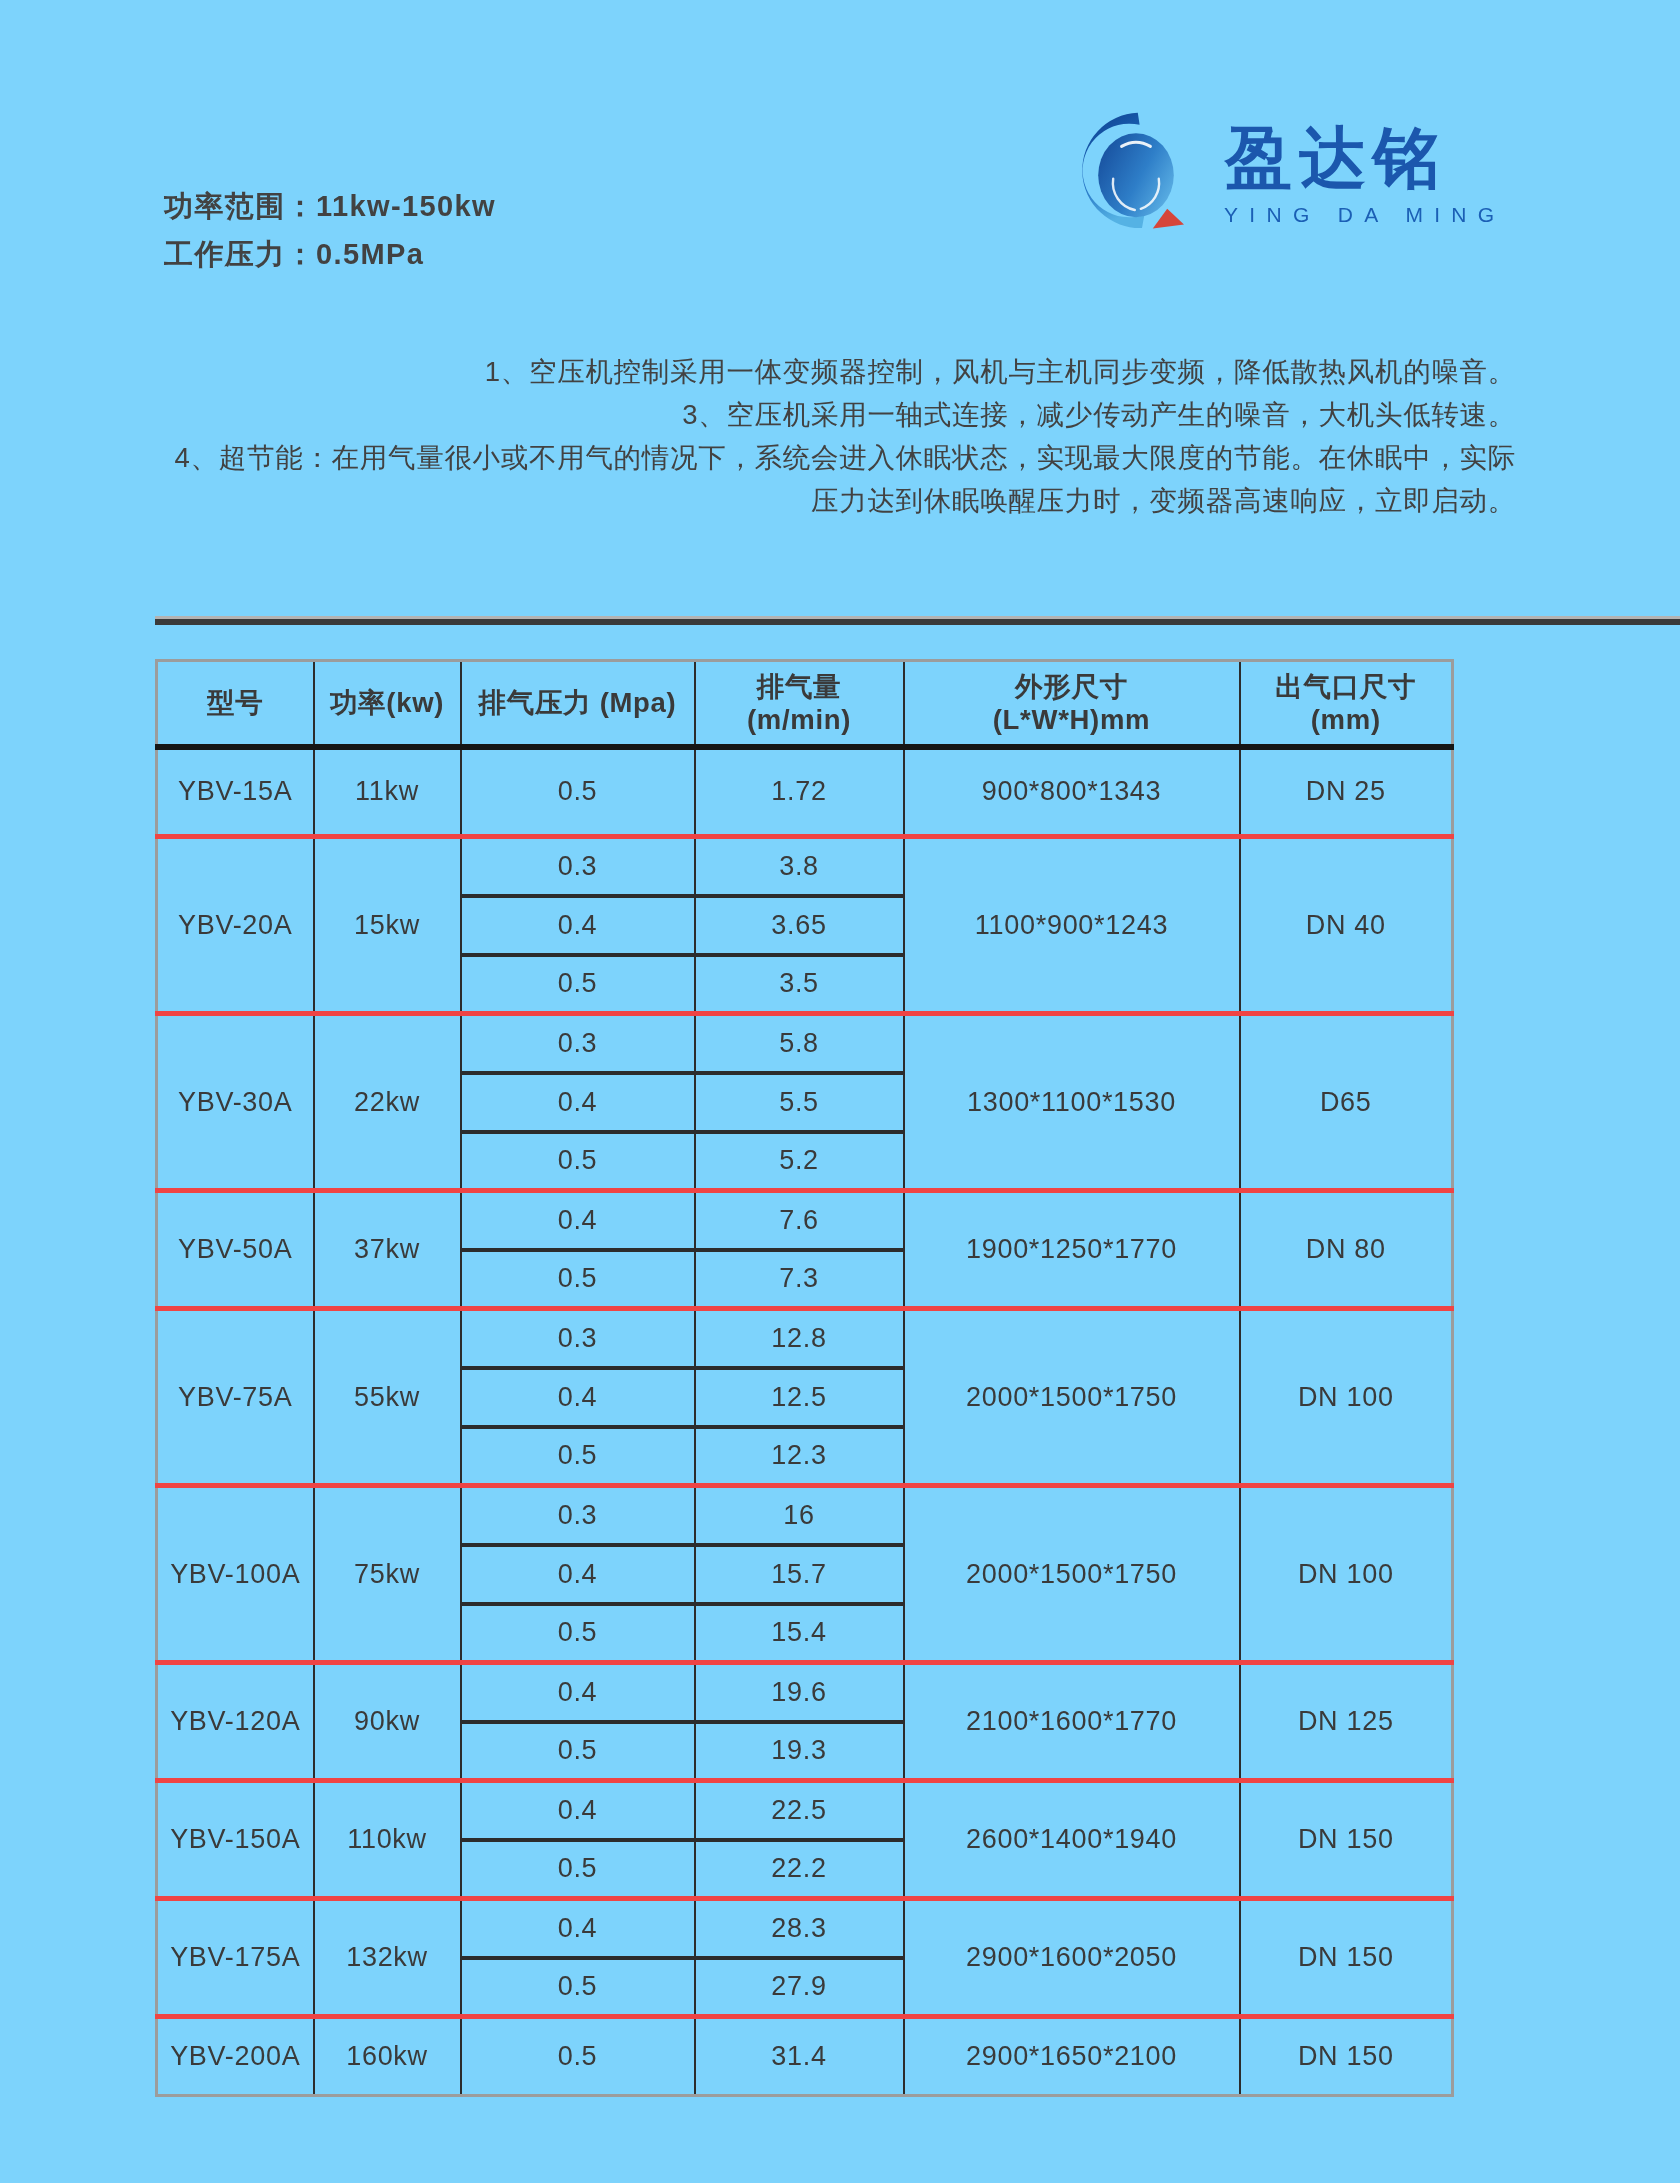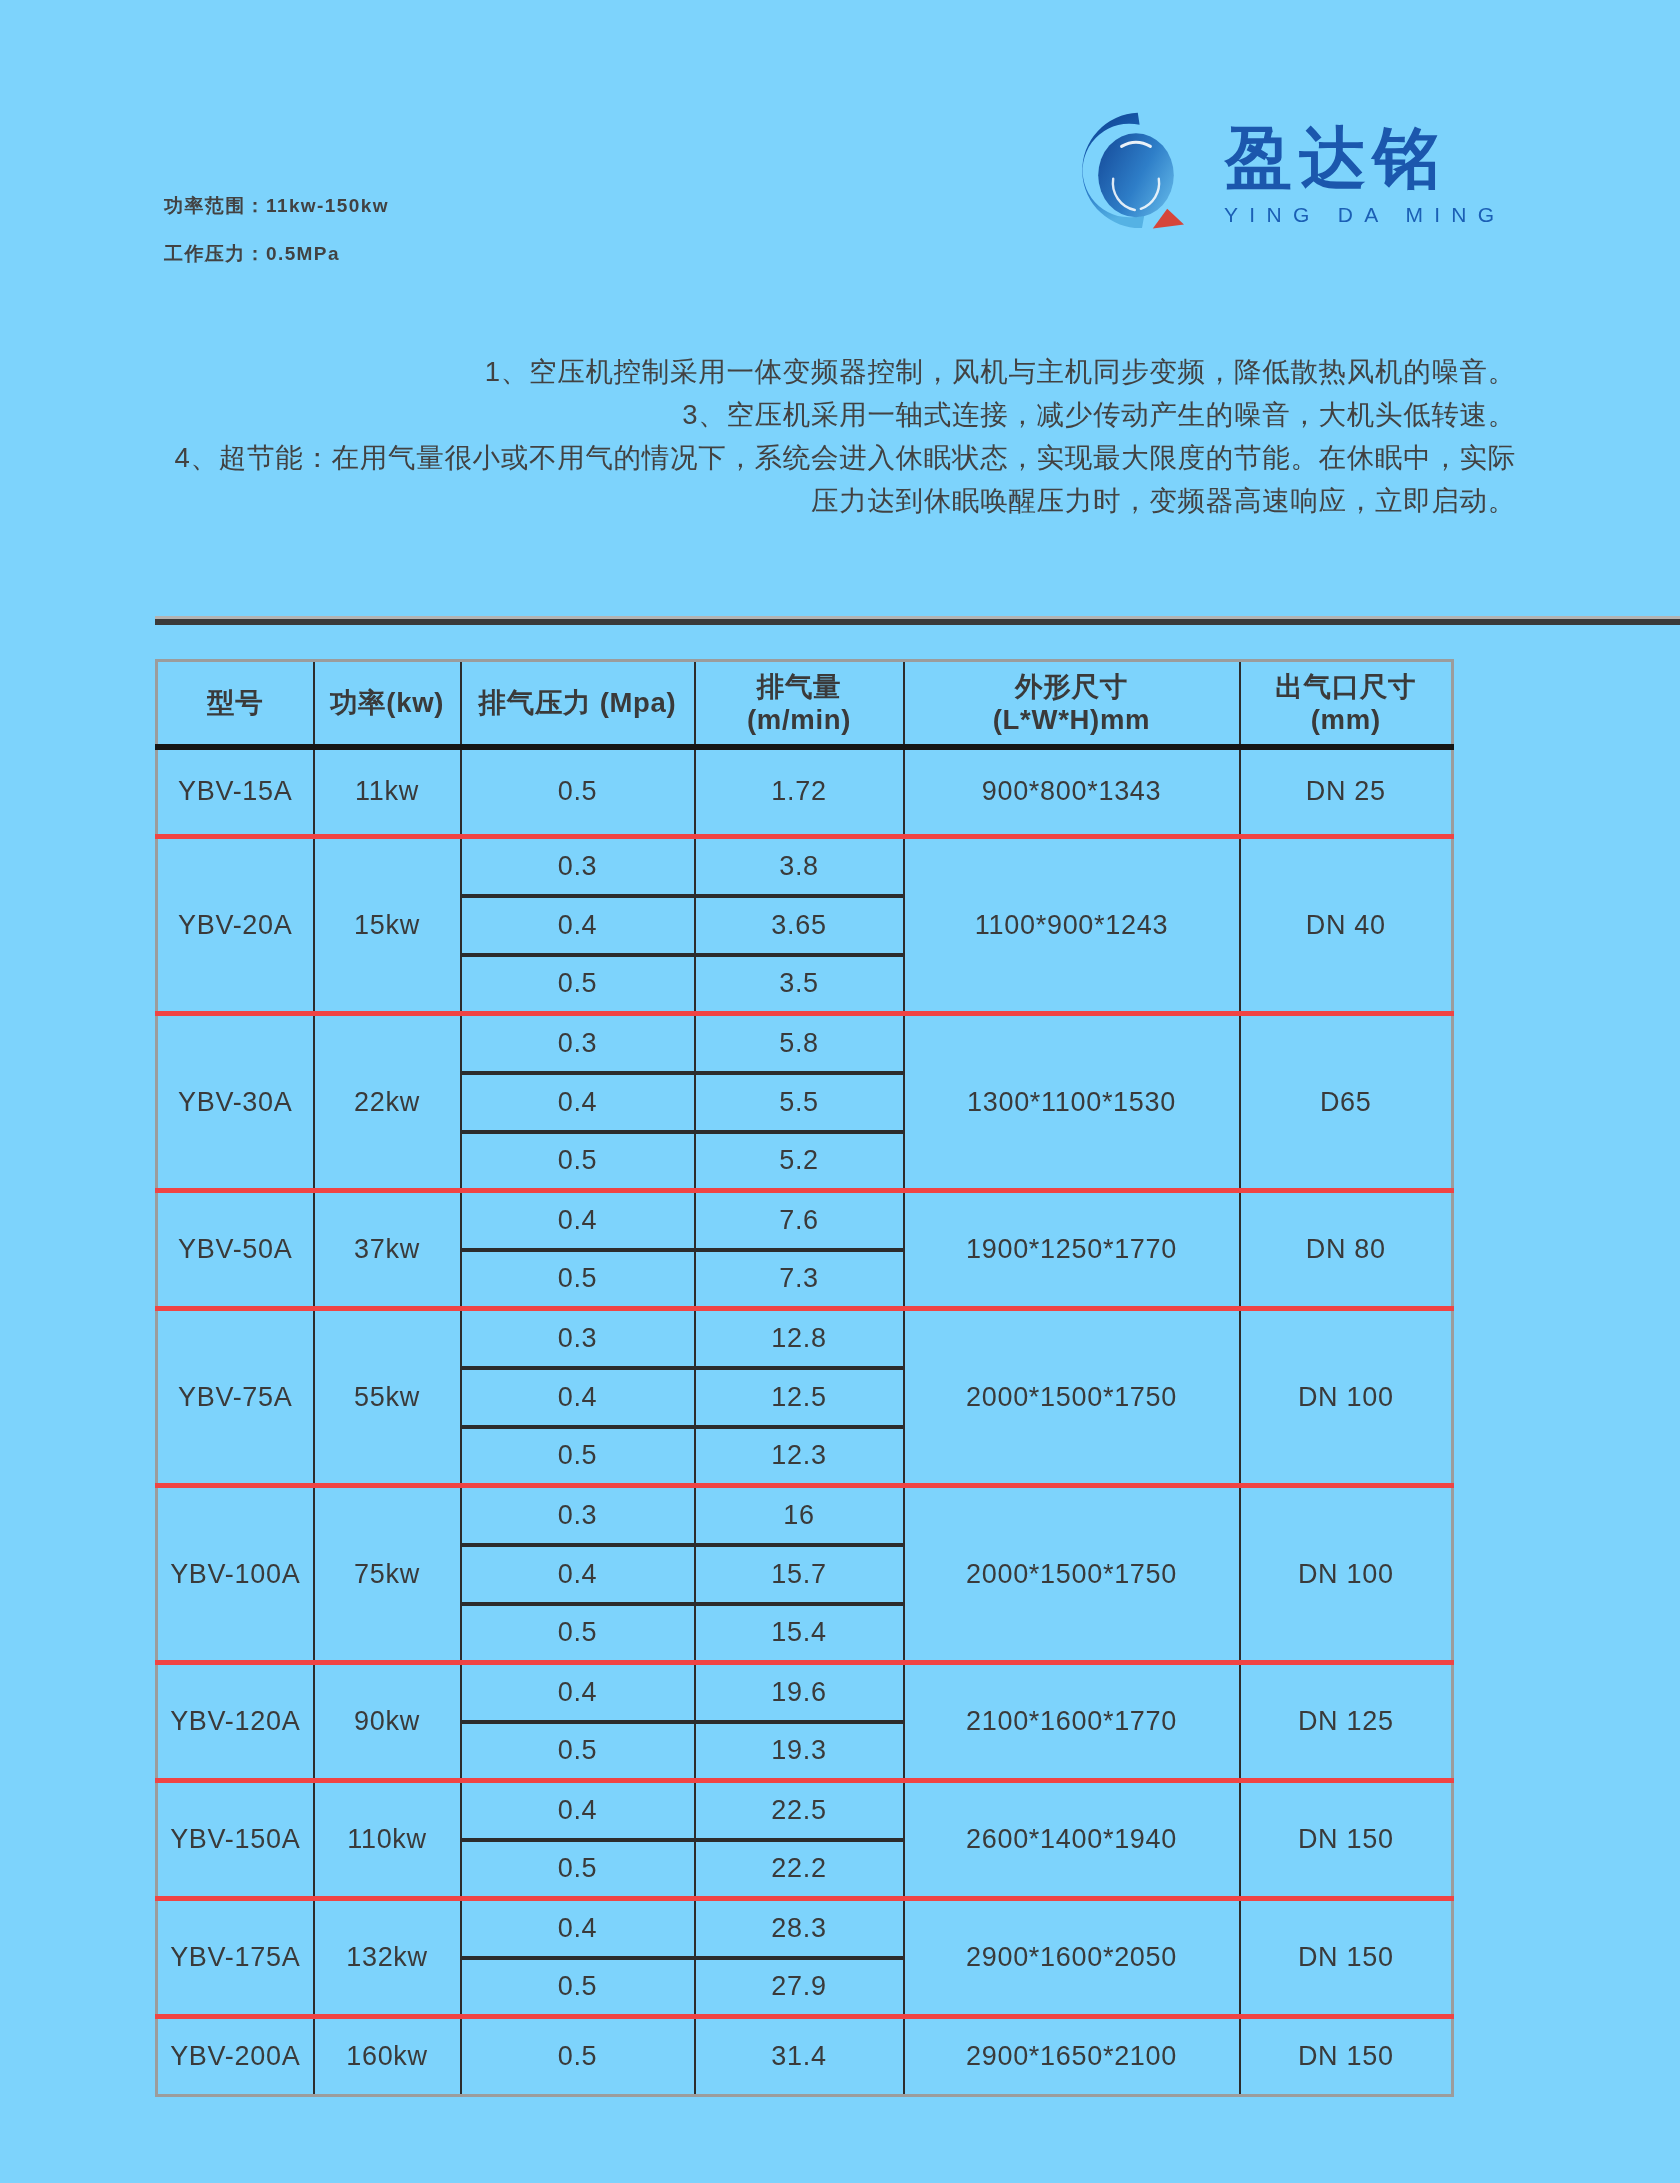--- a/index.html
+++ b/index.html
@@ -17,21 +17,21 @@
     position:absolute;left:161px;top:25.4px;font-size:67px;line-height:1;
     font-weight:700;color:#1b57ad;letter-spacing:7px;white-space:nowrap;
   }
   .brand-en{
     position:absolute;left:160px;top:105px;font-size:21px;line-height:1;
     font-weight:400;color:#1b5fb5;letter-spacing:11.3px;white-space:nowrap;
   }
 
   
   .specs{position:absolute;left:164px;top:182px;}
-  .spec-line{font-size:19px;font-weight:600;line-height:48px;letter-spacing:1.4px;color:#424242;}
+  .spec-line{font-size:29px;font-weight:600;line-height:48px;letter-spacing:1.4px;color:#424242;}
 
   
   .features{position:absolute;left:164px;top:350px;width:1352px;}
   .feature-item{font-size:27.5px;font-weight:500;line-height:43px;letter-spacing:0.7px;color:#424242;text-align:right;}
 
   
   .divider{
     position:absolute;left:155px;top:616px;width:1525px;height:9.2px;
     background:linear-gradient(to bottom,#b3b3b3 0 2.8px,#3a3a3a 2.8px 100%);
   }

